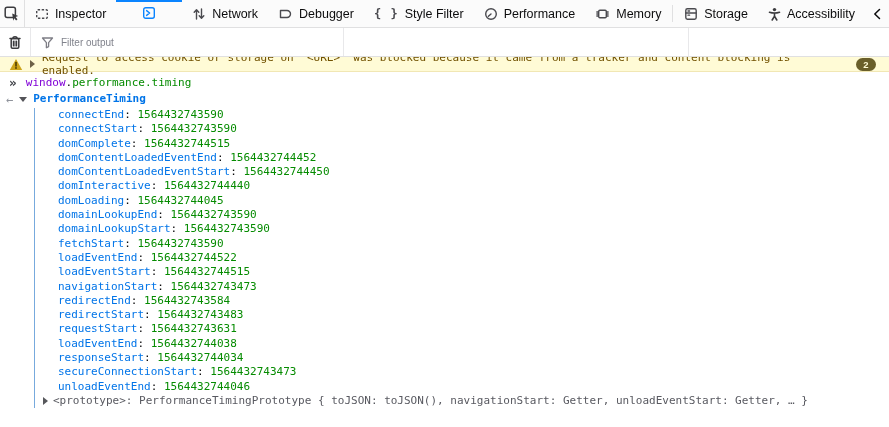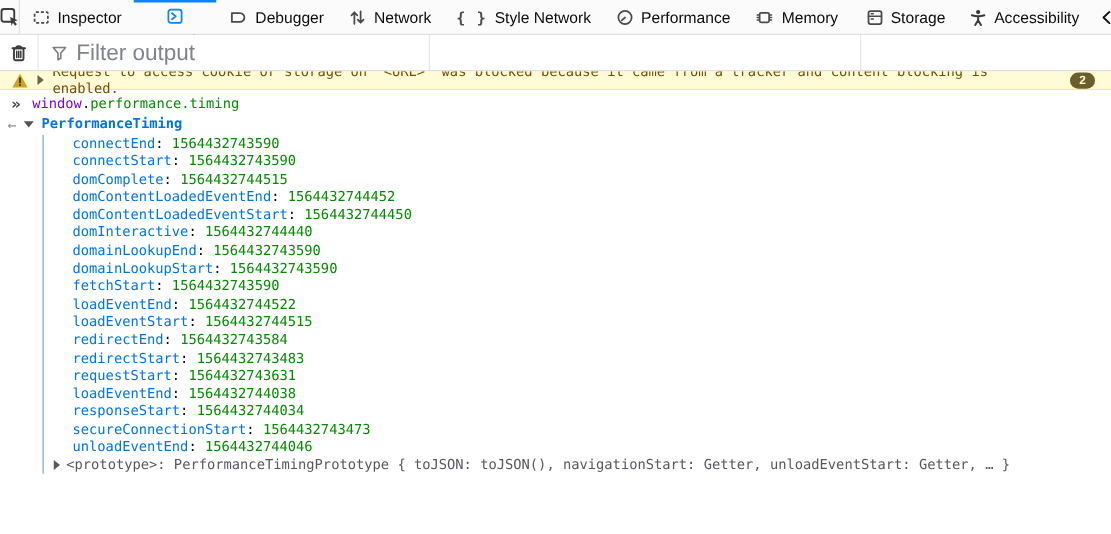--- a/index.html
+++ b/index.html
@@ -21,21 +21,21 @@
   .tabbar-end { margin-left:auto; display:flex; align-items:center; padding:0 7px; }
   .icon svg { display:block; }
   .brace-icon { font:600 12px "DejaVu Sans Mono", monospace; color:#4a4a4f; letter-spacing:1px; }
 
   
   .filterbar { height:29px; display:flex; align-items:center; border-bottom:1px solid #e0e0e1;
                background:#fff; position:relative; }
   .trash-btn { width:31px; align-self:stretch; display:flex; align-items:center;
                justify-content:center; border-right:1px solid #e8e8ea; }
   .filter-wrap { display:flex; align-items:center; gap:7px; padding-left:10px; flex:1; }
-  .filter-input { border:none; outline:none; font-size:18px; color:#0369a1; flex:1;
+  .filter-input { border:none; outline:none; font-size:10px; color:#0369a1; flex:1;
                   background:transparent; }
   .filter-input::placeholder { color:#81838c; }
   .vsep { position:absolute; top:0; bottom:0; width:1px; background:#e8e8ea; }
 
   
   .warnrow { height:15px; background:#fffbd6; border-bottom:1px solid #f1e7b4;
              display:flex; align-items:center; gap:7px; padding:0 13px 0 9px;
              font-family:"DejaVu Sans Mono", monospace; font-size:11px; color:#715100; }
   .warn-badge { margin-left:auto; background:#6a5f2a; color:#fffbd6; border-radius:8px;
                 min-width:20px; height:13px; display:flex; align-items:center;
@@ -97,40 +97,40 @@
         <svg width="14" height="14" viewBox="0 0 14 14">
             <rect x="1.7" y="1.7" width="10.6" height="10.6" rx="2" fill="none" stroke="#0a84ff" stroke-width="1.4"></rect>
             <path d="M4.6 4.6 L7.6 7 L4.6 9.4" fill="none" stroke="#0a84ff" stroke-width="1.4" stroke-linecap="round" stroke-linejoin="round"></path>
           </svg>
       </span>
       <span>Console</span>
     </div>
 
     <div class="tab">
       <span class="icon">
+        <svg width="14" height="14" viewBox="0 0 14 14">
+            <path d="M4.5 12 V3 M2.2 5.3 L4.5 2.8 L6.8 5.3" fill="none" stroke="#4a4a4f" stroke-width="1.4" stroke-linecap="round" stroke-linejoin="round"></path>
+            <path d="M9.5 2 V11 M7.2 8.7 L9.5 11.2 L11.8 8.7" fill="none" stroke="#4a4a4f" stroke-width="1.4" stroke-linecap="round" stroke-linejoin="round"></path>
+          </svg>
+      </span>
+      <span>Network</span>
+    </div>
+
+    <div class="tab">
+      <span class="icon">
         <svg width="15" height="14" viewBox="0 0 15 14">
             <path d="M2.5 3.5 h6.5 a3.5 3.5 0 0 1 3.5 3.5 a3.5 3.5 0 0 1 -3.5 3.5 h-6.5 z" fill="none" stroke="#4a4a4f" stroke-width="1.4" stroke-linejoin="round"></path>
           </svg>
       </span>
       <span>Debugger</span>
     </div>
 
     <div class="tab">
-      <span class="icon">
-        <svg width="14" height="14" viewBox="0 0 14 14">
-            <path d="M4.5 12 V3 M2.2 5.3 L4.5 2.8 L6.8 5.3" fill="none" stroke="#4a4a4f" stroke-width="1.4" stroke-linecap="round" stroke-linejoin="round"></path>
-            <path d="M9.5 2 V11 M7.2 8.7 L9.5 11.2 L11.8 8.7" fill="none" stroke="#4a4a4f" stroke-width="1.4" stroke-linecap="round" stroke-linejoin="round"></path>
-          </svg>
-      </span>
-      <span>Network</span>
-    </div>
-
-    <div class="tab">
       <span class="icon brace-icon">{ }</span>
-      <span>Style Network</span>
+      <span>Style Filter</span>
     </div>
 
     <div class="tab">
       <span class="icon">
         <svg width="14" height="14" viewBox="0 0 14 14">
             <circle cx="7" cy="7" r="5.3" fill="none" stroke="#4a4a4f" stroke-width="1.4"></circle>
             <path d="M7 7 L4.4 9.3" stroke="#4a4a4f" stroke-width="1.4" stroke-linecap="round"></path>
           </svg>
       </span>
       <span>Performance</span>
@@ -226,25 +226,27 @@
     </div>
 
     <div class="tree">
       <div id="props">
           <div class="prop-row"><span class="prop-name">connectEnd</span><span class="prop-colon">: </span><span class="prop-value">1564432743590</span></div>
           <div class="prop-row"><span class="prop-name">connectStart</span><span class="prop-colon">: </span><span class="prop-value">1564432743590</span></div>
           <div class="prop-row"><span class="prop-name">domComplete</span><span class="prop-colon">: </span><span class="prop-value">1564432744515</span></div>
           <div class="prop-row"><span class="prop-name">domContentLoadedEventEnd</span><span class="prop-colon">: </span><span class="prop-value">1564432744452</span></div>
           <div class="prop-row"><span class="prop-name">domContentLoadedEventStart</span><span class="prop-colon">: </span><span class="prop-value">1564432744450</span></div>
           <div class="prop-row"><span class="prop-name">domInteractive</span><span class="prop-colon">: </span><span class="prop-value">1564432744440</span></div>
+          <div class="prop-row"><span class="prop-name">domLoading</span><span class="prop-colon">: </span><span class="prop-value">1564432744045</span></div>
           <div class="prop-row"><span class="prop-name">domainLookupEnd</span><span class="prop-colon">: </span><span class="prop-value">1564432743590</span></div>
           <div class="prop-row"><span class="prop-name">domainLookupStart</span><span class="prop-colon">: </span><span class="prop-value">1564432743590</span></div>
           <div class="prop-row"><span class="prop-name">fetchStart</span><span class="prop-colon">: </span><span class="prop-value">1564432743590</span></div>
           <div class="prop-row"><span class="prop-name">loadEventEnd</span><span class="prop-colon">: </span><span class="prop-value">1564432744522</span></div>
           <div class="prop-row"><span class="prop-name">loadEventStart</span><span class="prop-colon">: </span><span class="prop-value">1564432744515</span></div>
+          <div class="prop-row"><span class="prop-name">navigationStart</span><span class="prop-colon">: </span><span class="prop-value">1564432743473</span></div>
           <div class="prop-row"><span class="prop-name">redirectEnd</span><span class="prop-colon">: </span><span class="prop-value">1564432743584</span></div>
           <div class="prop-row"><span class="prop-name">redirectStart</span><span class="prop-colon">: </span><span class="prop-value">1564432743483</span></div>
           <div class="prop-row"><span class="prop-name">requestStart</span><span class="prop-colon">: </span><span class="prop-value">1564432743631</span></div>
           <div class="prop-row"><span class="prop-name">loadEventEnd</span><span class="prop-colon">: </span><span class="prop-value">1564432744038</span></div>
           <div class="prop-row"><span class="prop-name">responseStart</span><span class="prop-colon">: </span><span class="prop-value">1564432744034</span></div>
           <div class="prop-row"><span class="prop-name">secureConnectionStart</span><span class="prop-colon">: </span><span class="prop-value">1564432743473</span></div>
           <div class="prop-row"><span class="prop-name">unloadEventEnd</span><span class="prop-colon">: </span><span class="prop-value">1564432744046</span></div>
         </div>
       <div class="proto-row">
         <span class="caret-right dark"></span>

